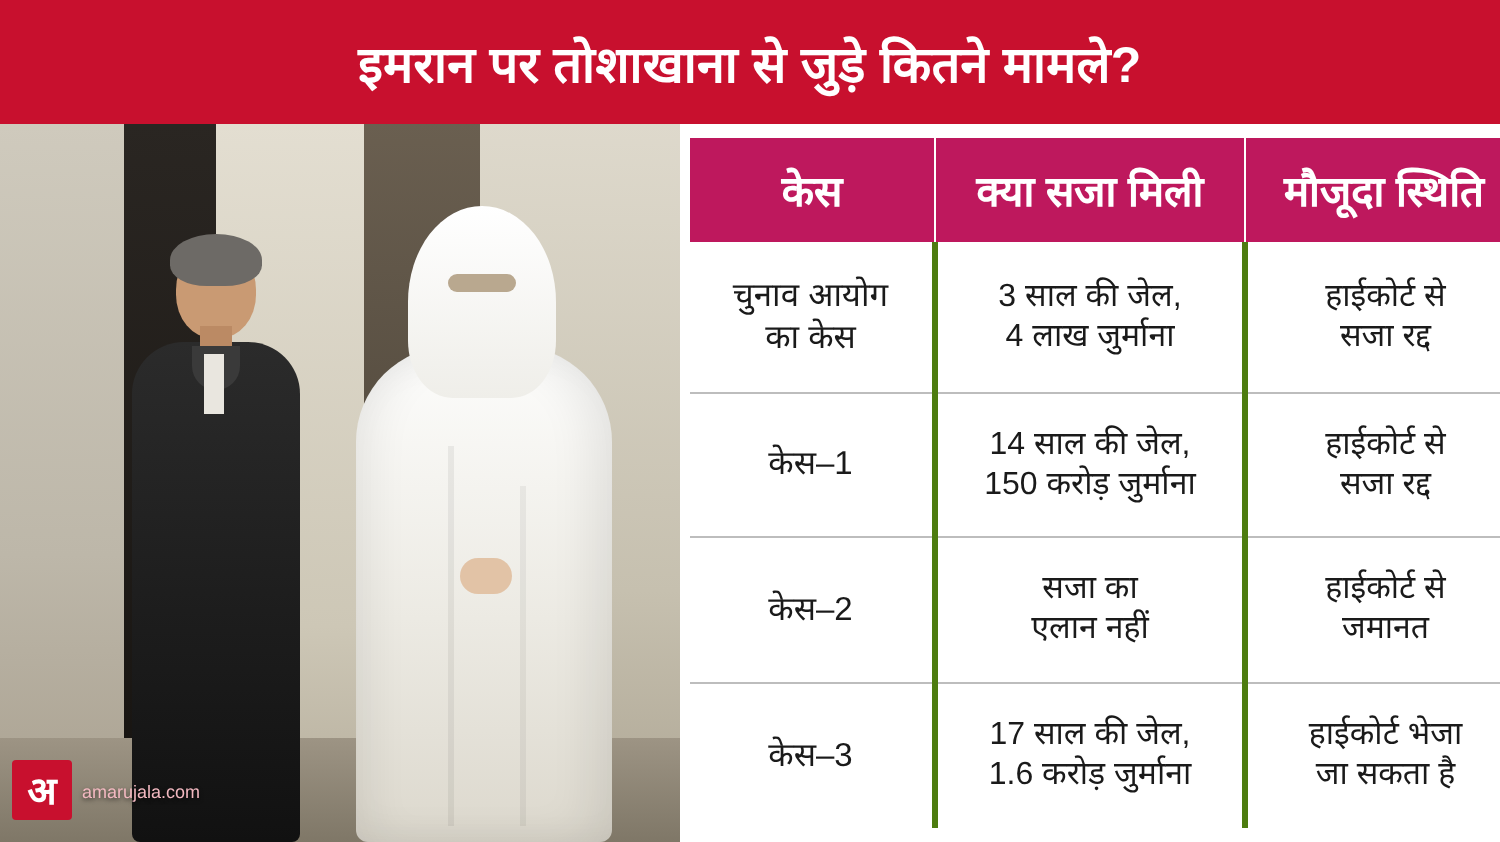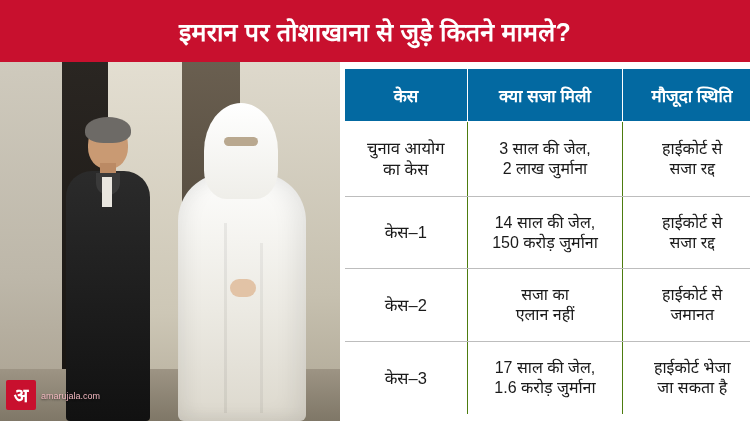--- a/index.html
+++ b/index.html
@@ -114,30 +114,30 @@
 
   
   .table-wrap{
     position:absolute;left:340px;top:62px;width:410px;height:359px;
     background:#ffffff;padding:6px 8px 6px 4px;box-sizing:border-box;
   }
   table.case-table{
     border-collapse:collapse;width:402px;height:346px;table-layout:fixed;
   }
   table.case-table th{
-    background:#0369a1;color:#ffffff;
-    font-size:17px;font-weight:bold;
+    background:#be185d;color:#ffffff;
+    font-size:21px;font-weight:bold;
     border:1px solid #ffffff;
     padding:6px 2px;
     text-align:center;
     height:40px;
   }
   table.case-table td{
     border-bottom:1px solid #bdbdbd;
-    border-right:1px solid #4d7c0f;
+    border-right:3px solid #4d7c0f;
     font-size:16px;color:#1a1a1a;text-align:center;
     padding:6px 4px;line-height:1.25;
     vertical-align:middle;
   }
   table.case-table td:last-child{border-right:none;}
   table.case-table tr:last-child td{border-bottom:none;}
   table.case-table td.case-col{font-size:16.5px;}
   .cell-line{display:block;}
 
   
@@ -207,21 +207,21 @@
         </tr>
       </thead>
       <tbody>
         <tr>
           <td class="case-col">
             <span class="cell-line">चुनाव आयोग</span>
             <span class="cell-line">का केस</span>
           </td>
           <td>
             <span class="cell-line">3 साल की जेल,</span>
-            <span class="cell-line">2 लाख जुर्माना</span>
+            <span class="cell-line">4 लाख जुर्माना</span>
           </td>
           <td>
             <span class="cell-line">हाईकोर्ट से</span>
             <span class="cell-line">सजा रद्द</span>
           </td>
         </tr>
         <tr>
           <td class="case-col">
             <span class="cell-line">केस–1</span>
           </td>

